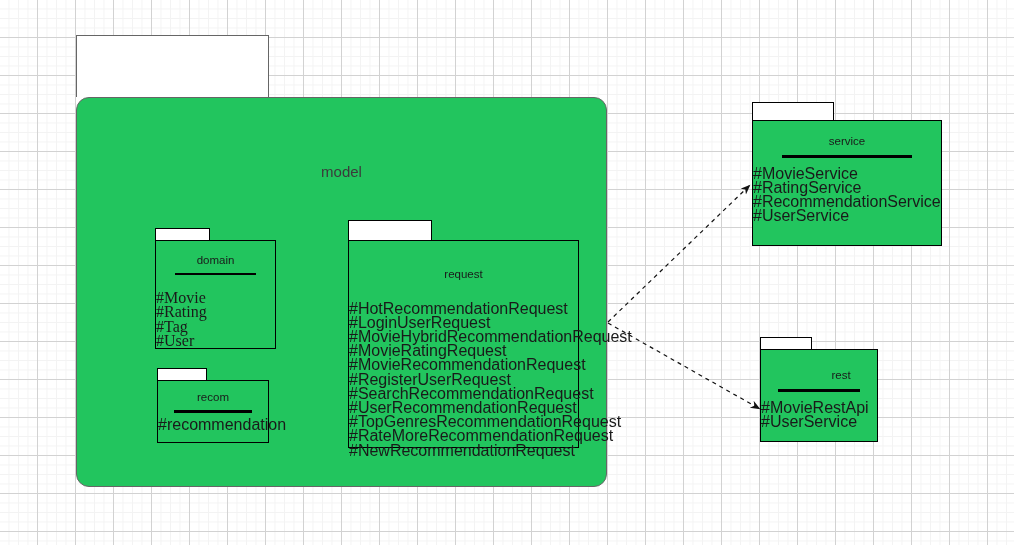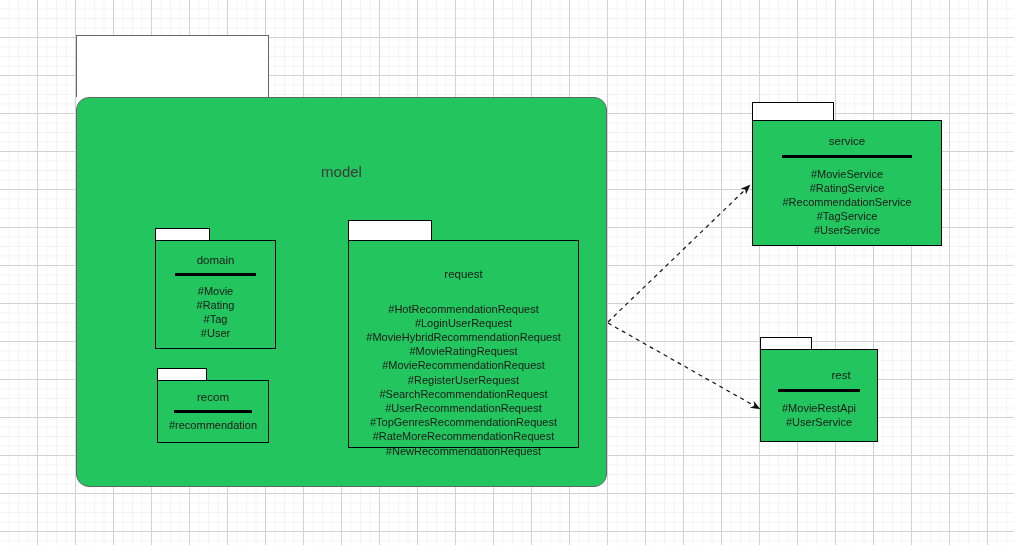--- a/index.html
+++ b/index.html
@@ -38,22 +38,22 @@
   }
   .pkg .title {
     font-size:11.5px; color:#1a1a1a;
     text-align:center; width:100%;
     line-height:1.1;
   }
   .pkg .sep {
     height:3px; background:#000;
   }
   .pkg .members {
-    font-size:11px; color:#1a1a1a;
-    text-align:center; line-height:14.2px; width:100%;
+    font-size:16px; color:#1a1a1a;
+    text-align:left; line-height:14.2px; width:100%;
   }
 
   
   #pkg-model .tab { border-color:#666; }
   #pkg-model .body { border-color:#666; }
   #pkg-model .title { font-size:15px; color:#3b3b3b; }
 
   svg.links { position:absolute; left:0; top:0; width:1014px; height:545px; overflow:visible; }
 </style>
 </head>
@@ -78,21 +78,21 @@
   <div class="body" style="top:62px; width:531px; height:390px;border-radius:13px;">
     <div class="title" style="margin-top:66px;">model</div>
   </div>
 </div>
 
 <div class="pkg" id="pkg-domain" style="left:155px; top:228px; width:121px; height:121px;">
   <div class="tab" style="width:55px; height:12px;"></div>
   <div class="body" style="top:12px; width:121px; height:109px;">
     <div class="title" style="margin-top:13px;">domain</div>
     <div class="sep" style="width:81px; margin-top:6px;"></div>
-    <div class="members" style="margin-top:8px;">
+    <div class="members" style="margin-top:16px;font-family:Liberation Serif, serif;">
       <div>#Movie</div>
       <div>#Rating</div>
       <div>#Tag</div>
       <div>#User</div>
     </div>
   </div>
 </div>
 
 <div class="pkg" id="pkg-recom" style="left:157px; top:368px; width:112px; height:75px;">
   <div class="tab" style="width:50px; height:12px;"></div>
@@ -128,21 +128,20 @@
 
 <div class="pkg" id="pkg-service" style="left:752px; top:102px; width:190px; height:144px;">
   <div class="tab" style="width:82px; height:18px;"></div>
   <div class="body" style="top:18px; width:190px; height:126px;">
     <div class="title" style="margin-top:14px;">service</div>
     <div class="sep" style="width:130px; margin-top:7px;"></div>
     <div class="members" style="margin-top:9px;">
       <div>#MovieService</div>
       <div>#RatingService</div>
       <div>#RecommendationService</div>
-      <div>#TagService</div>
       <div>#UserService</div>
     </div>
   </div>
 </div>
 
 <div class="pkg" id="pkg-rest" style="left:760px; top:337px; width:118px; height:105px;">
   <div class="tab" style="width:52px; height:12px;"></div>
   <div class="body" style="top:12px; width:118px; height:93px;">
     <div class="title" style="margin-top:19px;margin-left:44px;">rest</div>
     <div class="sep" style="width:82px; margin-top:7px;"></div>

